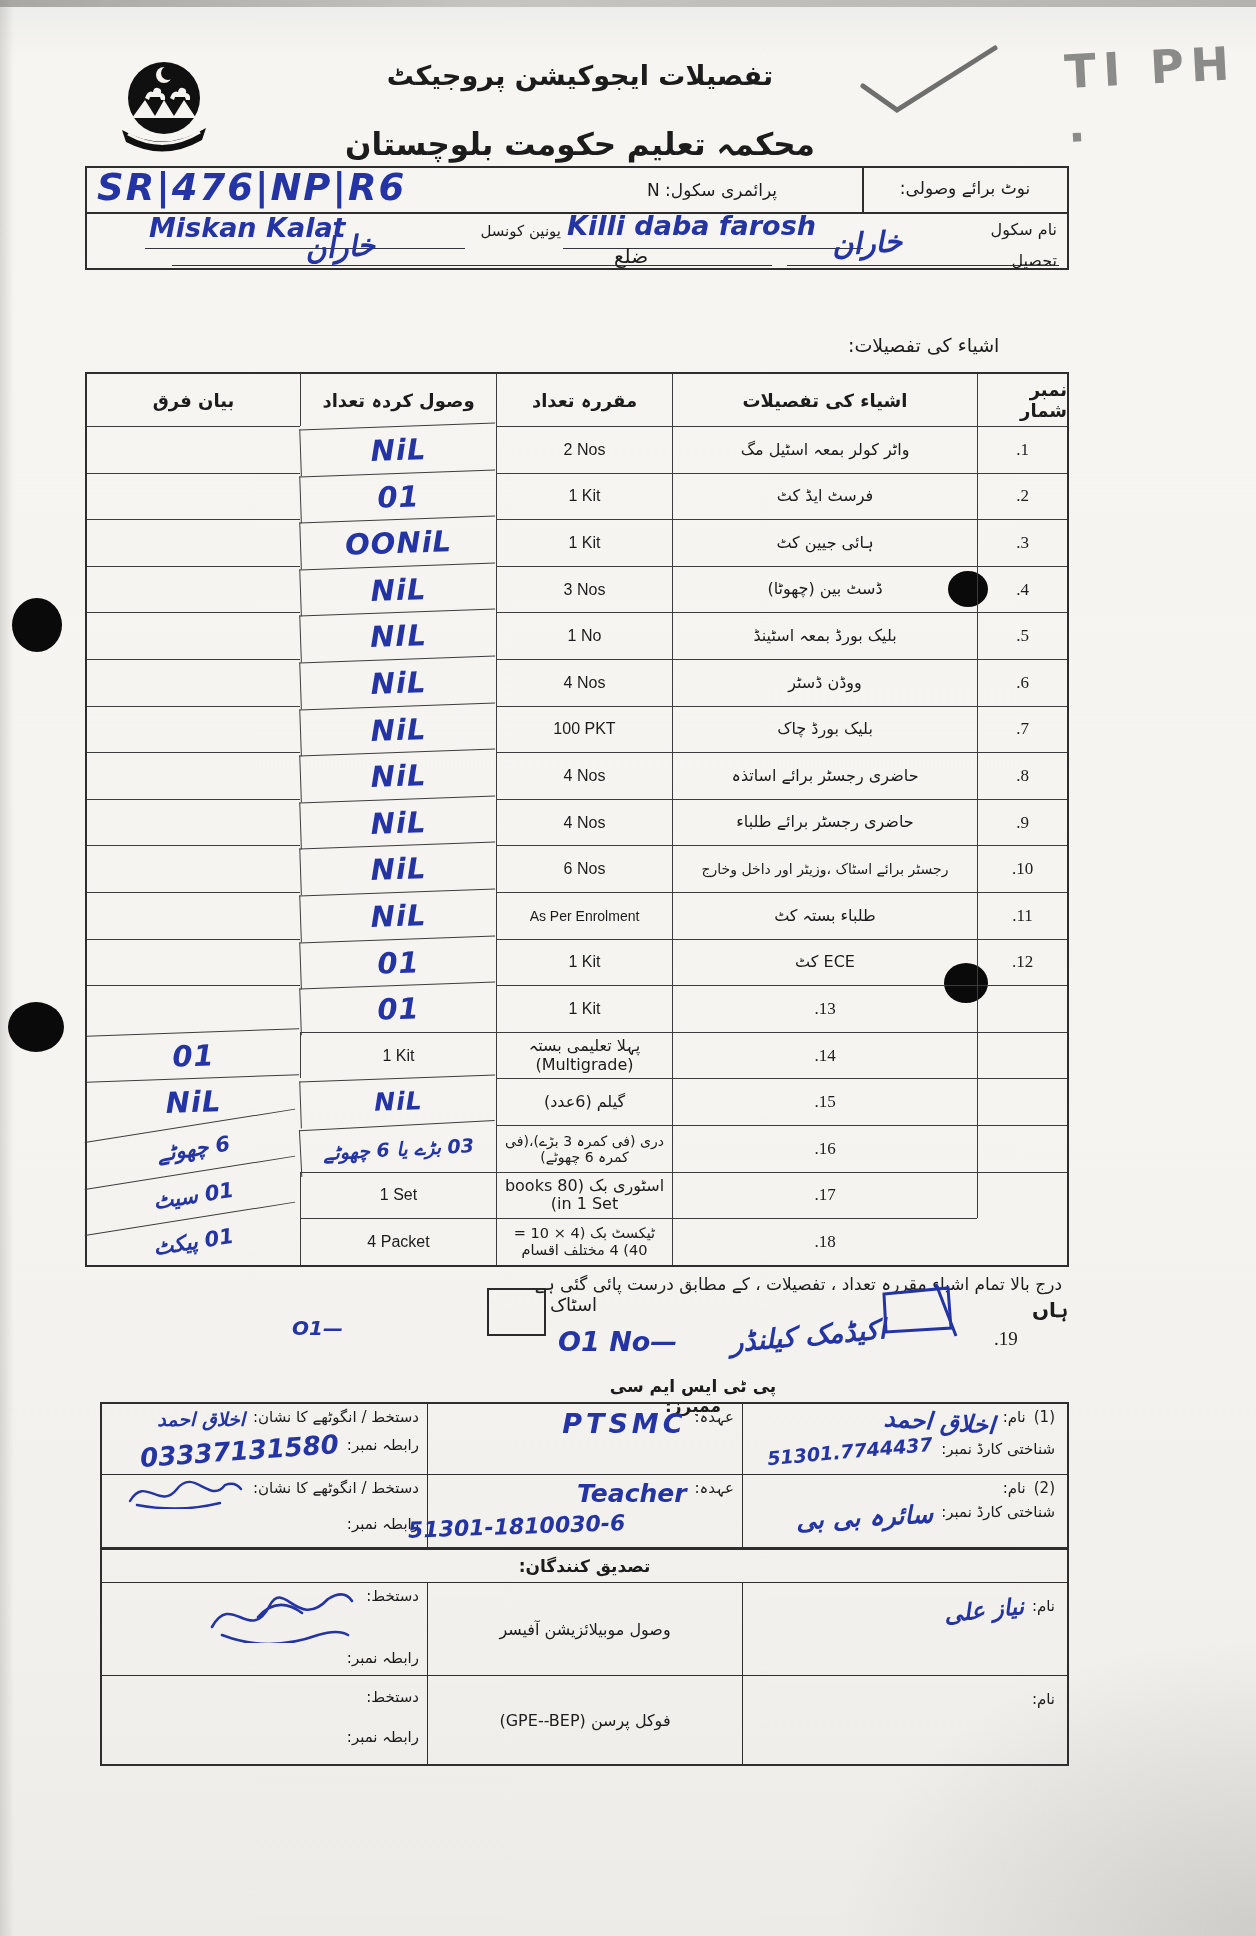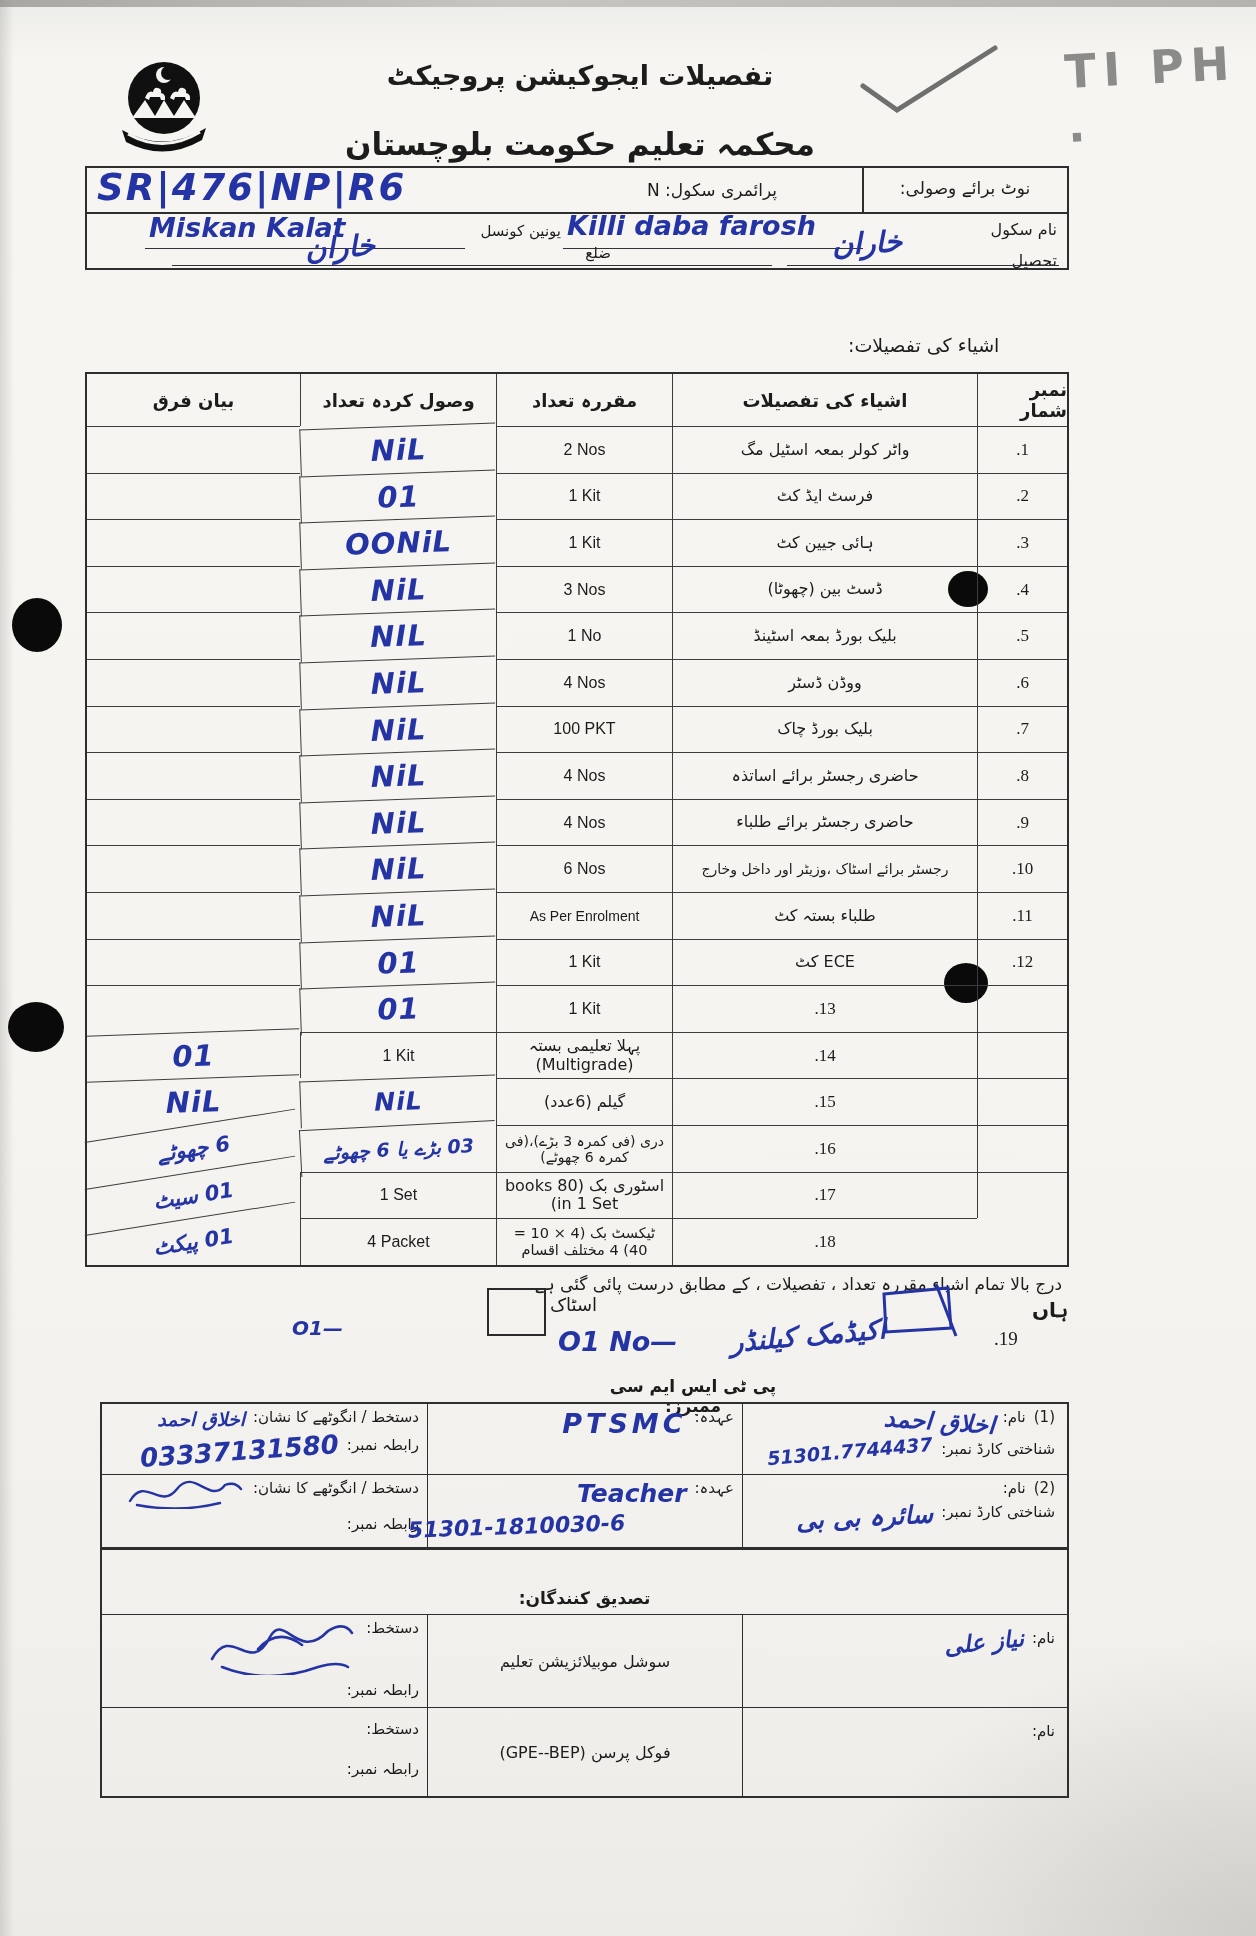--- a/index.html
+++ b/index.html
@@ -91,21 +91,21 @@
     <div class="abs ur" style="left:785px;top:10px;width:186px;font-size:17px;text-align:center;">نوٹ برائے وصولی:</div>
 
     <div class="abs hw" style="left:62px;top:44px;font-size:27px;">Miskan Kalat</div>
     <div class="abs uline" style="left:58px;top:80px;width:320px;"></div>
     <div class="abs ur" style="left:382px;top:54px;width:92px;font-size:15px;">یونین کونسل</div>
     <div class="abs hw" style="left:480px;top:42px;font-size:27px;">Killi daba farosh</div>
     <div class="abs uline" style="left:476px;top:80px;width:300px;"></div>
     <div class="abs ur" style="left:880px;top:52px;width:90px;font-size:16px;">نام سکول</div>
 
     <div class="abs hw" style="left:218px;top:62px;font-size:29px;transform:rotate(-4deg);">خاران</div>
-    <div class="abs ur" style="left:484px;top:76px;width:40px;font-size:15px;">ضلع</div>
+    <div class="abs ur" style="left:524px;top:76px;width:40px;font-size:20px;text-align:center;">ضلع</div>
     <div class="abs hw" style="left:745px;top:58px;font-size:29px;transform:rotate(-3deg);">خاران</div>
     <div class="abs ur" style="left:898px;top:83px;width:72px;font-size:16px;">تحصیل</div>
     <div class="abs uline" style="left:85px;top:97px;width:600px;"></div>
     <div class="abs uline" style="left:700px;top:97px;width:272px;"></div>
   </div>
 
   <div class="abs ur" style="left:848px;top:334px;width:214px;font-size:19px;text-align:left;">اشیاء کی تفصیلات:</div>
 
   <div class="abs itable">
     <div class="th ur">بیان فرق</div>
@@ -299,35 +299,35 @@
           </div>
         <div class="memline" style="margin-top:6px;">
             <span class="lab ur">شناختی کارڈ نمبر:</span>
           <span class="hw ur" style="font-size:25px;transform:rotate(-3deg);">سائرہ بی بی</span>
           </div>
       </div>
     </div>
   </div>
 
   <div class="abs ltable" style="left:100px;top:1548px;width:965px;">
-    <div class="ur" style="height:32px;display:flex;align-items:center;justify-content:center;font-size:17px;font-weight:bold;margin-top:32px;">تصدیق کنندگان:</div>
+    <div class="ur" style="height:32px;display:flex;align-items:center;justify-content:center;font-size:17px;font-weight:bold;">تصدیق کنندگان:</div>
 
     <div class="lrow" style="height:92px;border-top:1.8px solid #2e2e2e;">
       <div class="lcell">
         <div class="memline">
             <span class="lab ur">دستخط:</span>
           <span><svg width="160" height="56" viewBox="0 0 160 56">
                 <path d="M14 40 C34 4 52 58 72 18 C86 -8 100 44 130 12 Q146 2 154 14 M24 48 Q70 66 120 48 Q140 42 150 48 M60 30 Q80 8 104 26" stroke="#2534a4" stroke-width="2.6" fill="none" stroke-linecap="round"></path>
               </svg></span>
           </div>
         <div class="memline" style="margin-top:2px;">
             <span class="lab ur">رابطہ نمبر:</span>
           </div>
       </div>
-      <div class="lcell ur" style="display:flex;align-items:center;justify-content:center;font-size:16px;">سوشل موبیلائزیشن تعلیم</div>
+      <div class="lcell ur" style="display:flex;align-items:center;justify-content:center;font-size:16px;">وصول موبیلائزیشن آفیسر</div>
       <div class="lcell">
         <div class="memline" style="margin-top:10px;">
             <span class="lab ur">نام:</span>
           <span class="hw ur" style="font-size:23px;transform:rotate(-6deg);">نیاز علی</span>
           </div>
       </div>
     </div>
 
     <div class="lrow" style="height:88px;border-top:1.8px solid #2e2e2e;">
       <div class="lcell">

